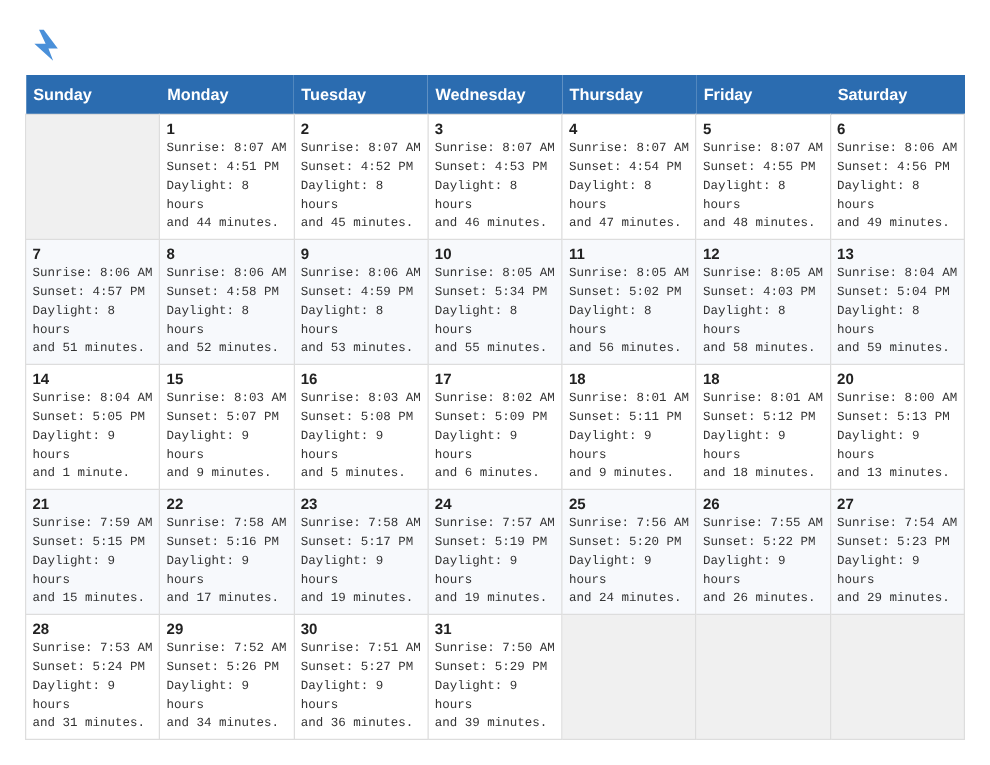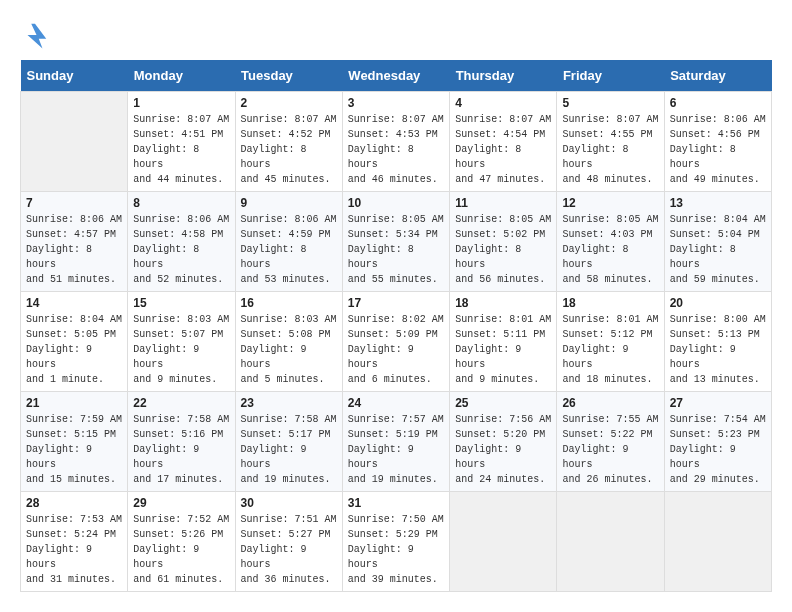--- a/index.html
+++ b/index.html
@@ -238,21 +238,21 @@
           <div class="day-info"><span>Sunrise: 7:54 AM</span><br><span>Sunset: 5:23 PM</span><br><span>Daylight: 9 hours</span><br><span>and 29 minutes.</span></div>
         </td>
       </tr>
       <tr>
         <td>
           <span class="day-number">28</span>
           <div class="day-info"><span>Sunrise: 7:53 AM</span><br><span>Sunset: 5:24 PM</span><br><span>Daylight: 9 hours</span><br><span>and 31 minutes.</span></div>
         </td>
         <td>
           <span class="day-number">29</span>
-          <div class="day-info"><span>Sunrise: 7:52 AM</span><br><span>Sunset: 5:26 PM</span><br><span>Daylight: 9 hours</span><br><span>and 61 minutes.</span></div>
+          <div class="day-info"><span>Sunrise: 7:52 AM</span><br><span>Sunset: 5:26 PM</span><br><span>Daylight: 9 hours</span><br><span>and 34 minutes.</span></div>
         </td>
         <td>
           <span class="day-number">30</span>
           <div class="day-info"><span>Sunrise: 7:51 AM</span><br><span>Sunset: 5:27 PM</span><br><span>Daylight: 9 hours</span><br><span>and 36 minutes.</span></div>
         </td>
         <td>
           <span class="day-number">31</span>
           <div class="day-info"><span>Sunrise: 7:50 AM</span><br><span>Sunset: 5:29 PM</span><br><span>Daylight: 9 hours</span><br><span>and 39 minutes.</span></div>
         </td>
         <td class="empty-cell"></td>

